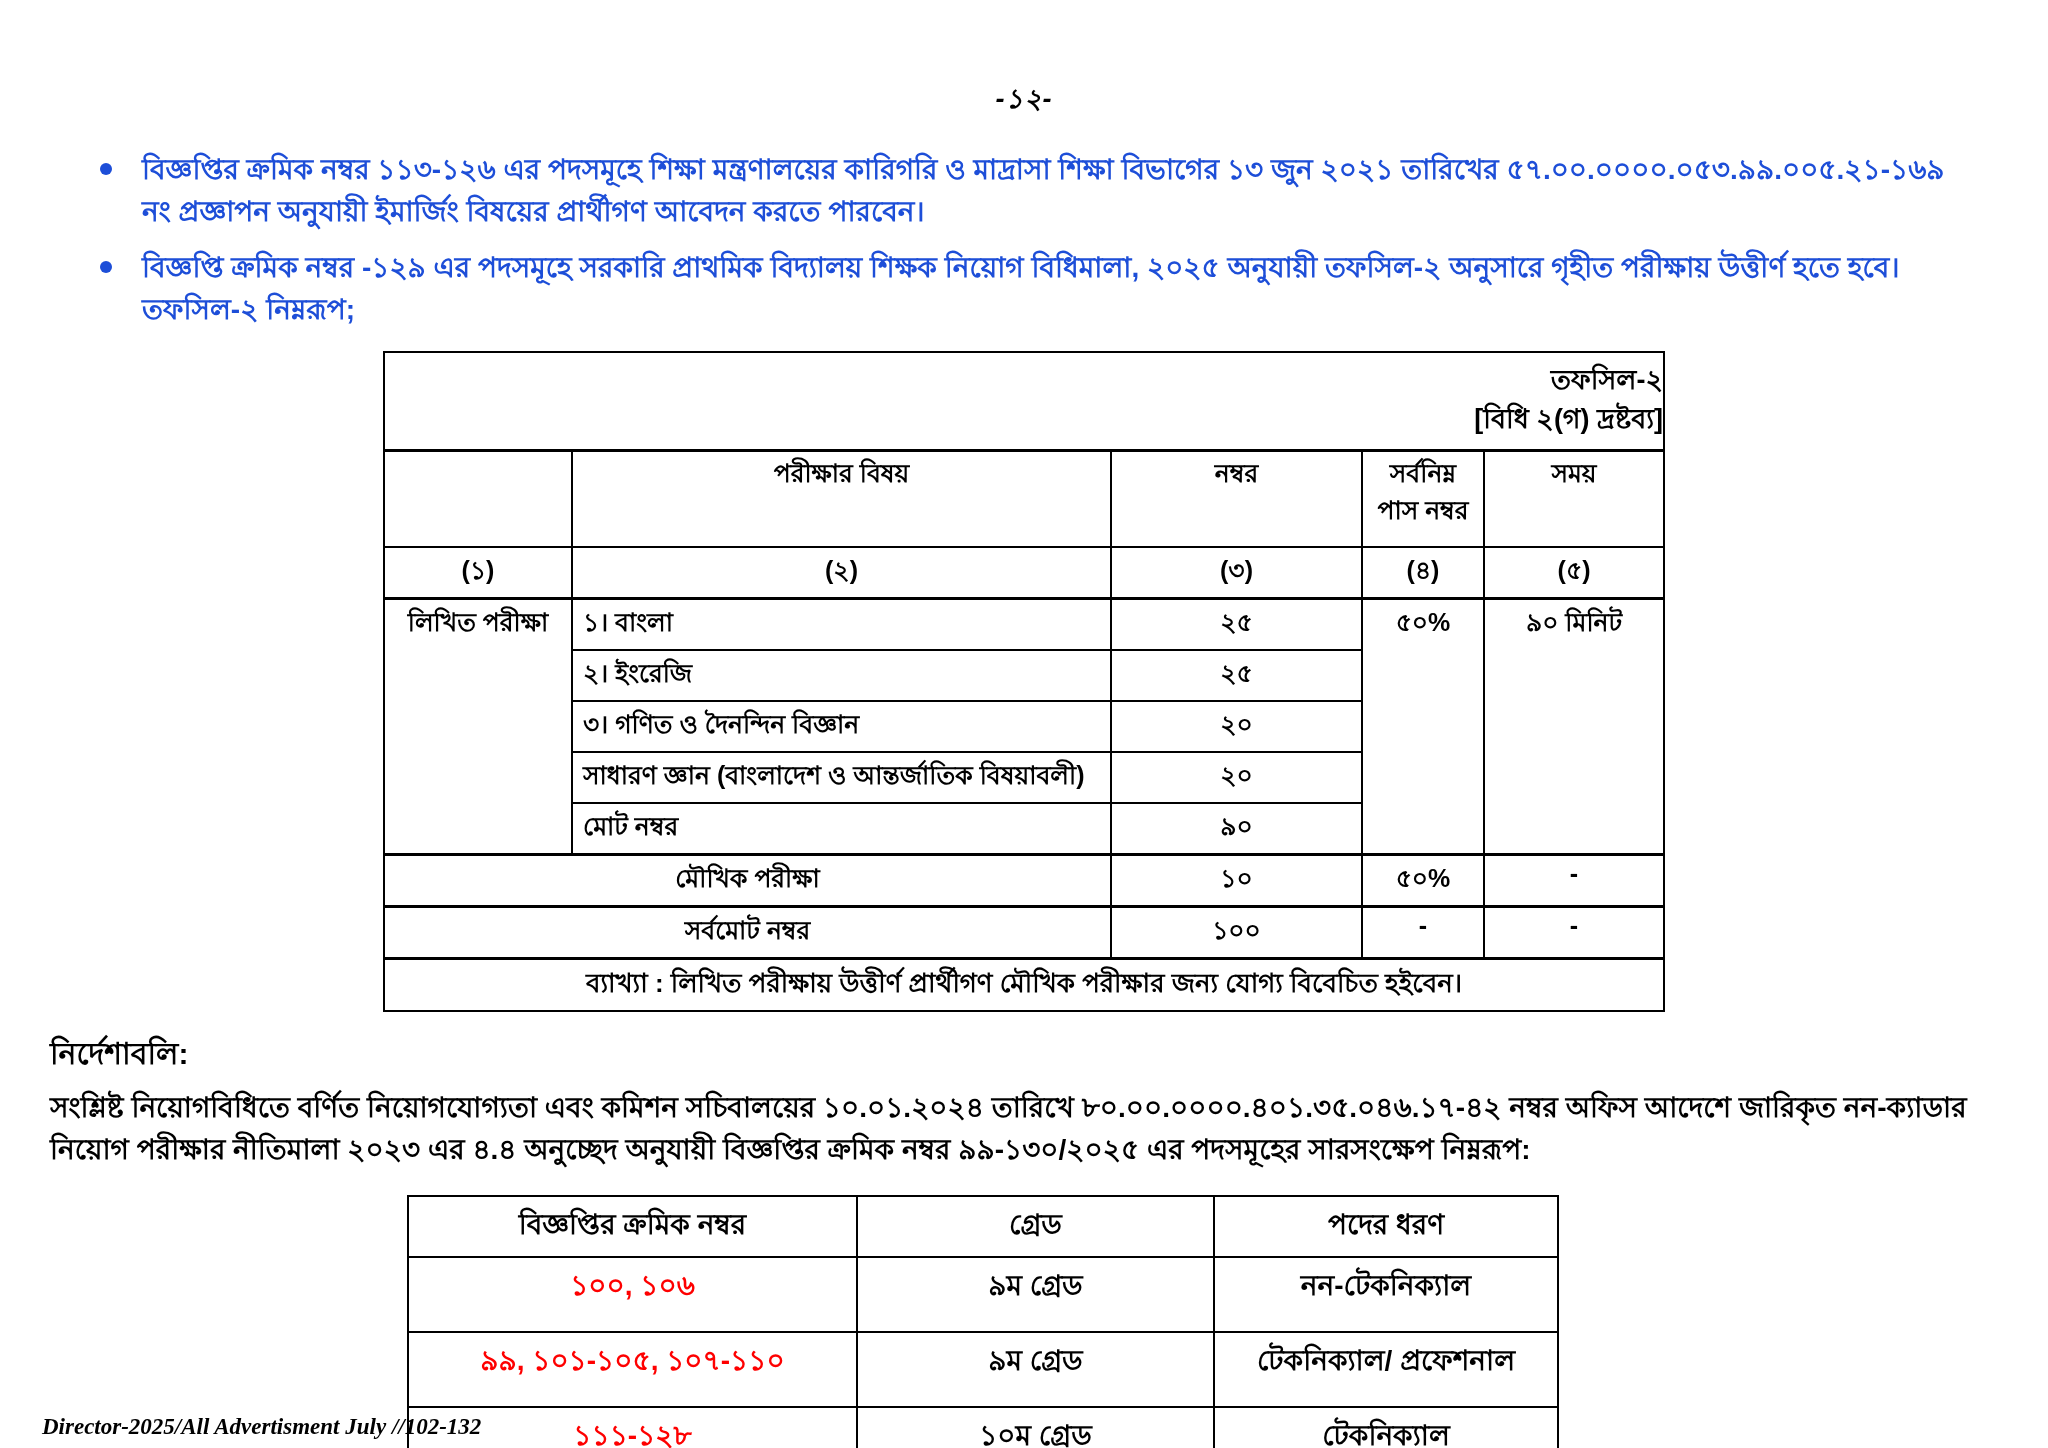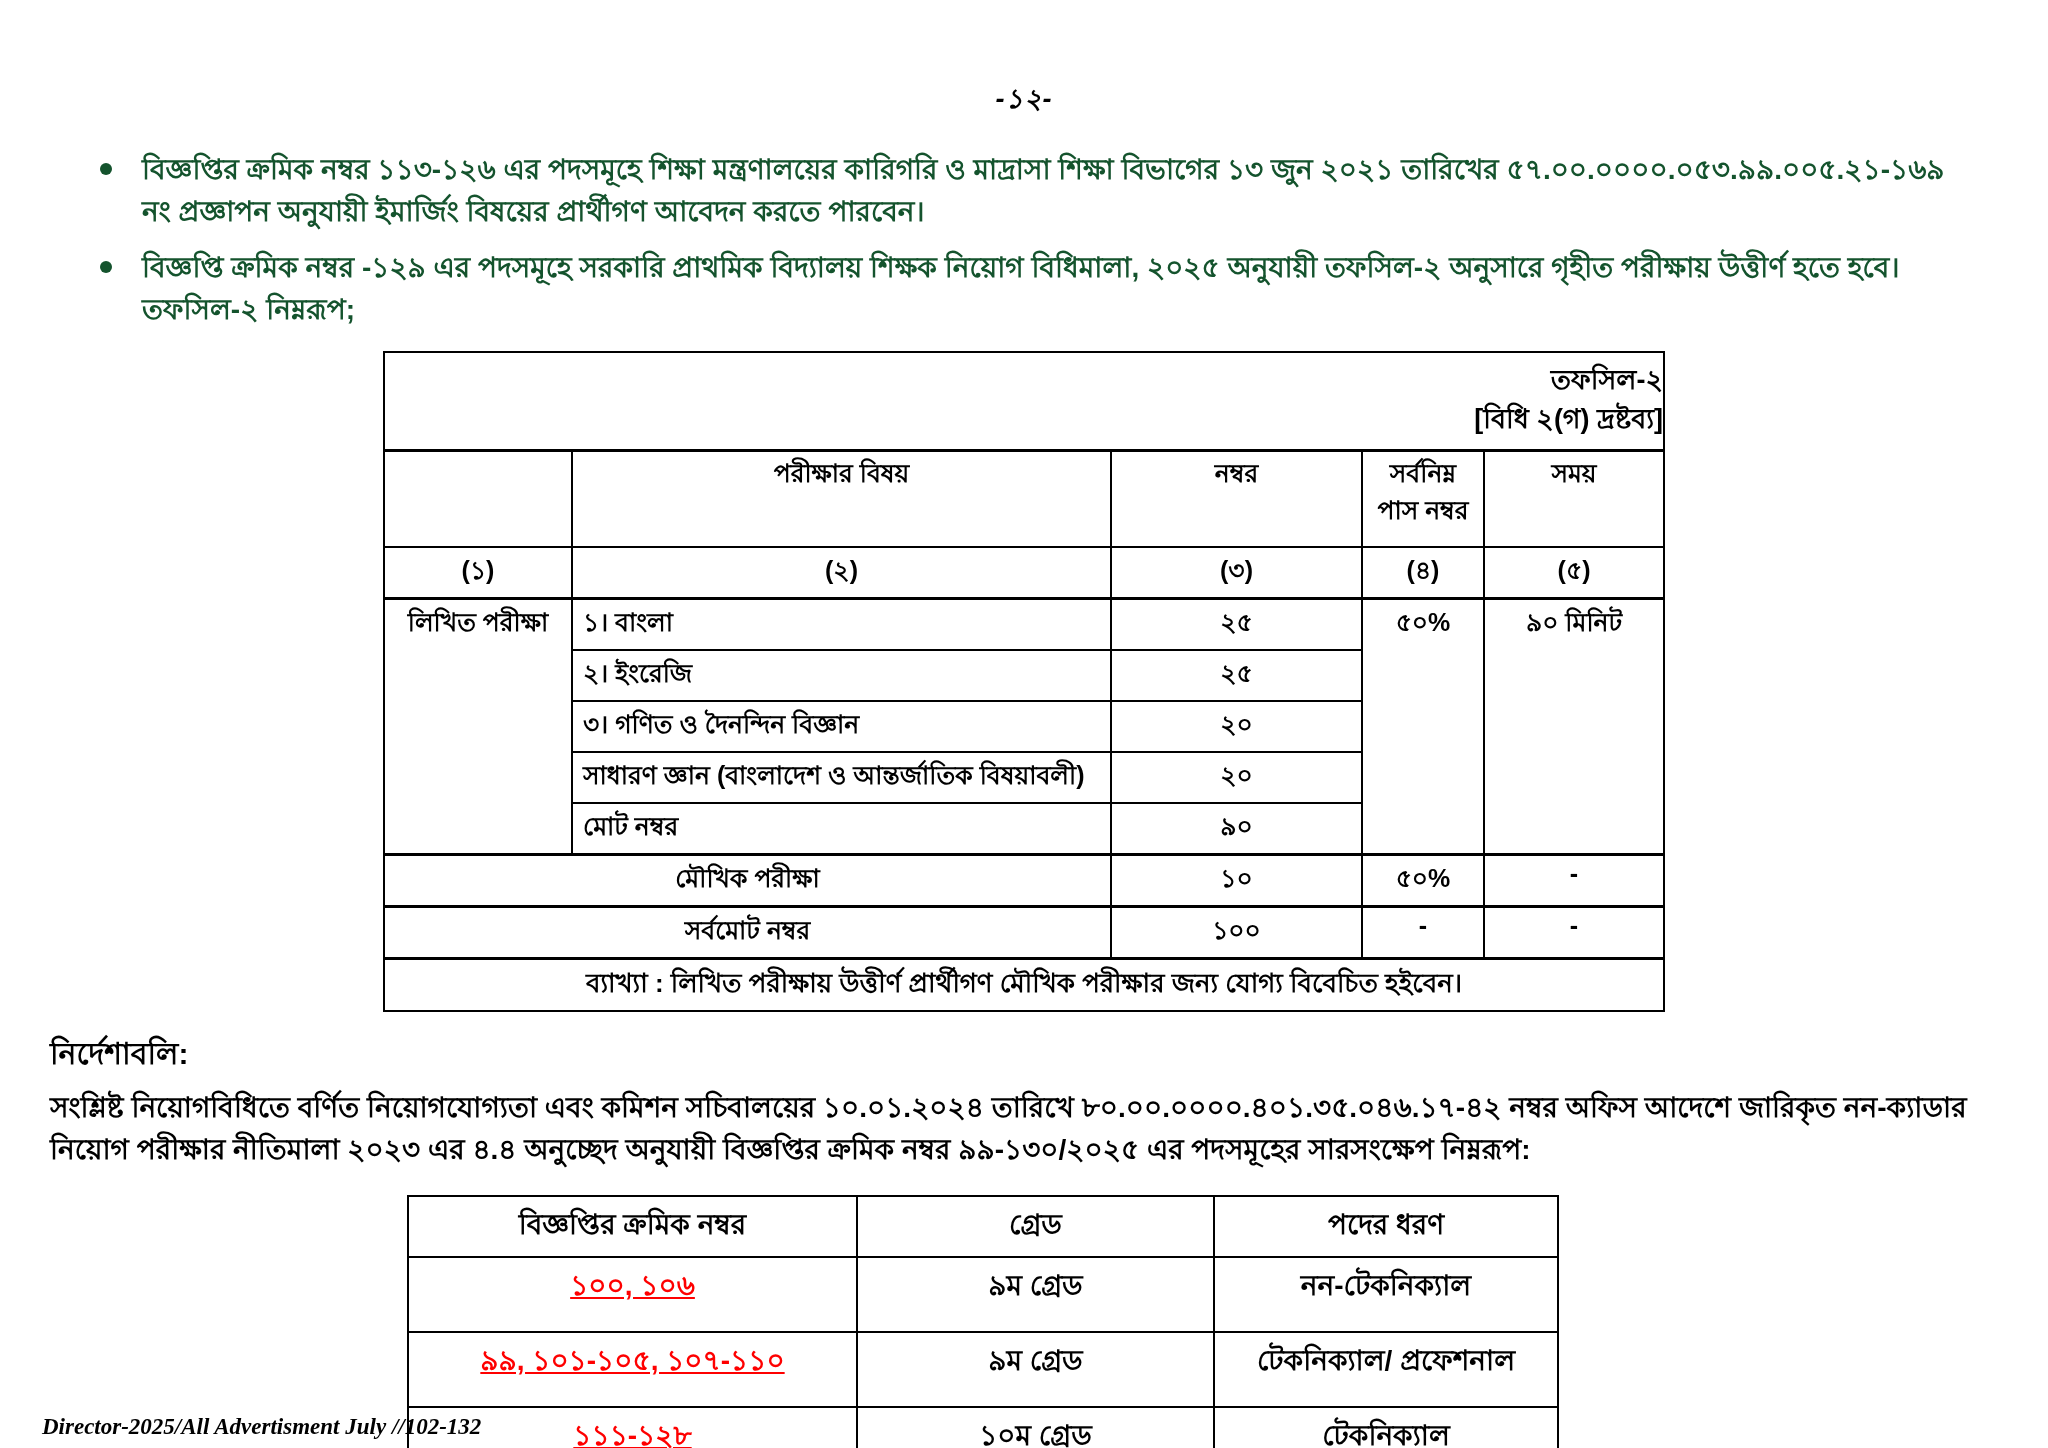--- a/index.html
+++ b/index.html
@@ -15,21 +15,21 @@
   .page-number{
     padding-top:78px;
     text-align:center;
     font-size:27px;
     letter-spacing:1px;
     font-style:italic;
   }
   
   .top-bullets{
     margin:26px 82px 0 100px;
-    color:#14532d;
+    color:#1d4ed8;
   }
   .bullet-item{
     display:flex;
     align-items:flex-start;
     margin-bottom:14px;
     font-size:28px;
     line-height:1.5;
   }
   .bullet-dot{
     flex:0 0 42px;
@@ -103,21 +103,21 @@
     border:2px solid #000;
     text-align:center;
     padding:6px 8px 20px 8px;
     vertical-align:middle;
   }
   .summary-table .head td{
     padding:6px 4px;
     height:38px;
     border-radius:13px;
   }
-  .summary-table .serial{color:#fe0000;text-decoration:underline;}
+  .summary-table .serial{color:#fe0000;}
   .doc-footer{
     position:absolute;
     left:42px;
     bottom:8px;
     font-family:"Liberation Serif","DejaVu Serif",serif;
     font-style:italic;
     font-weight:bold;
     font-size:23px;
   }
 </style>

